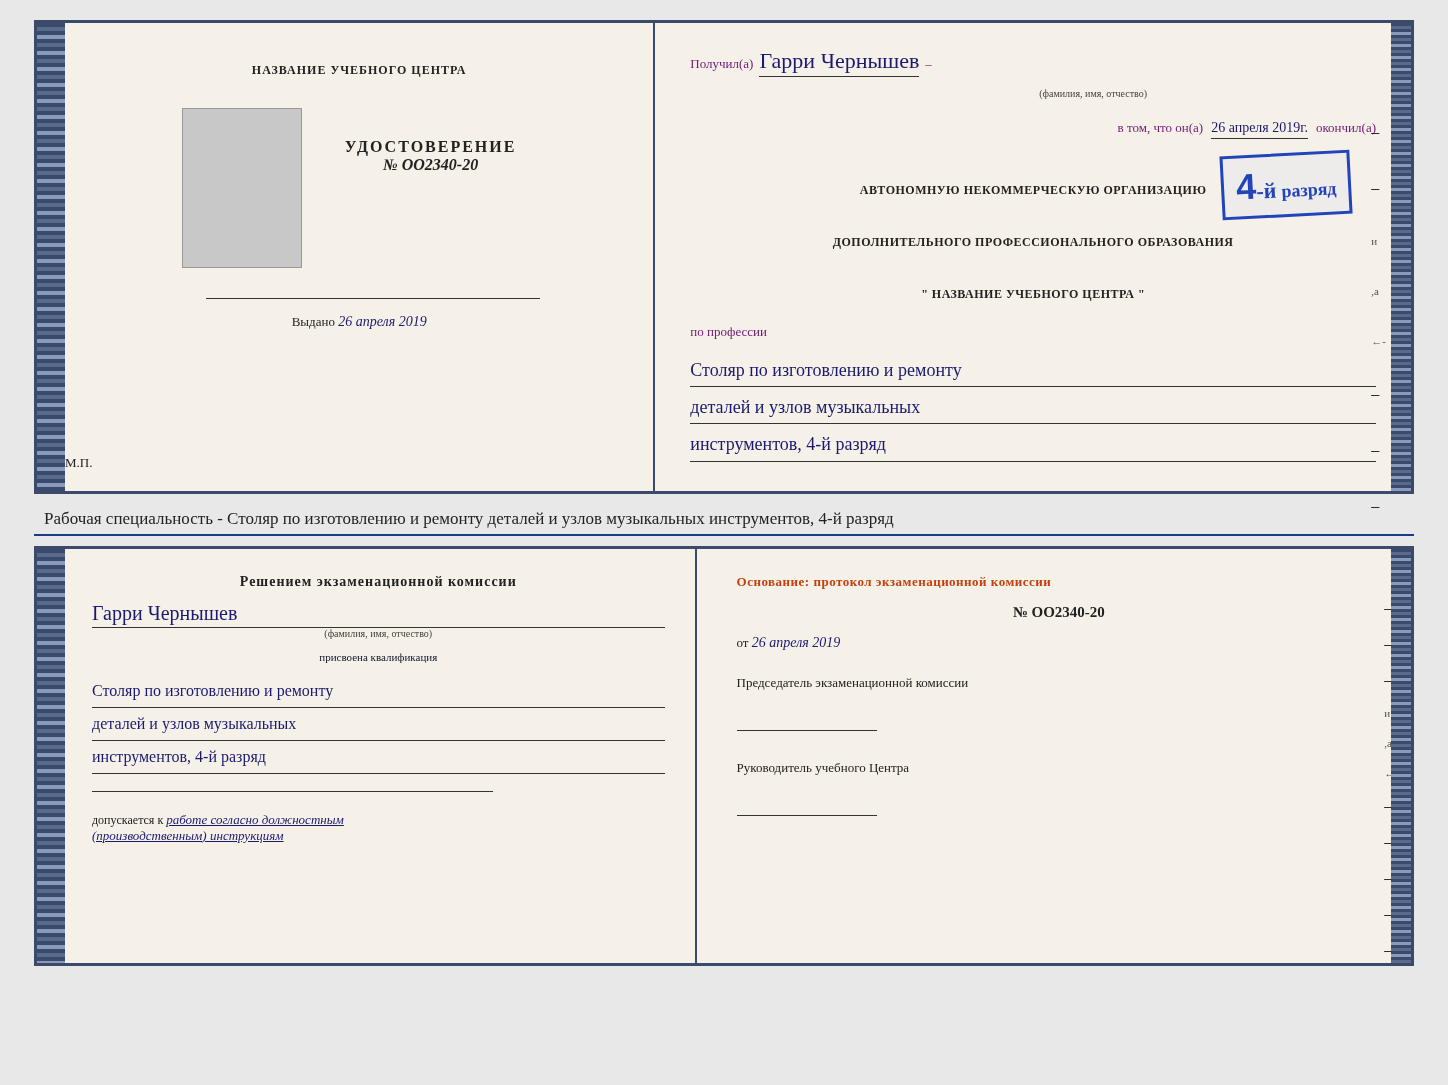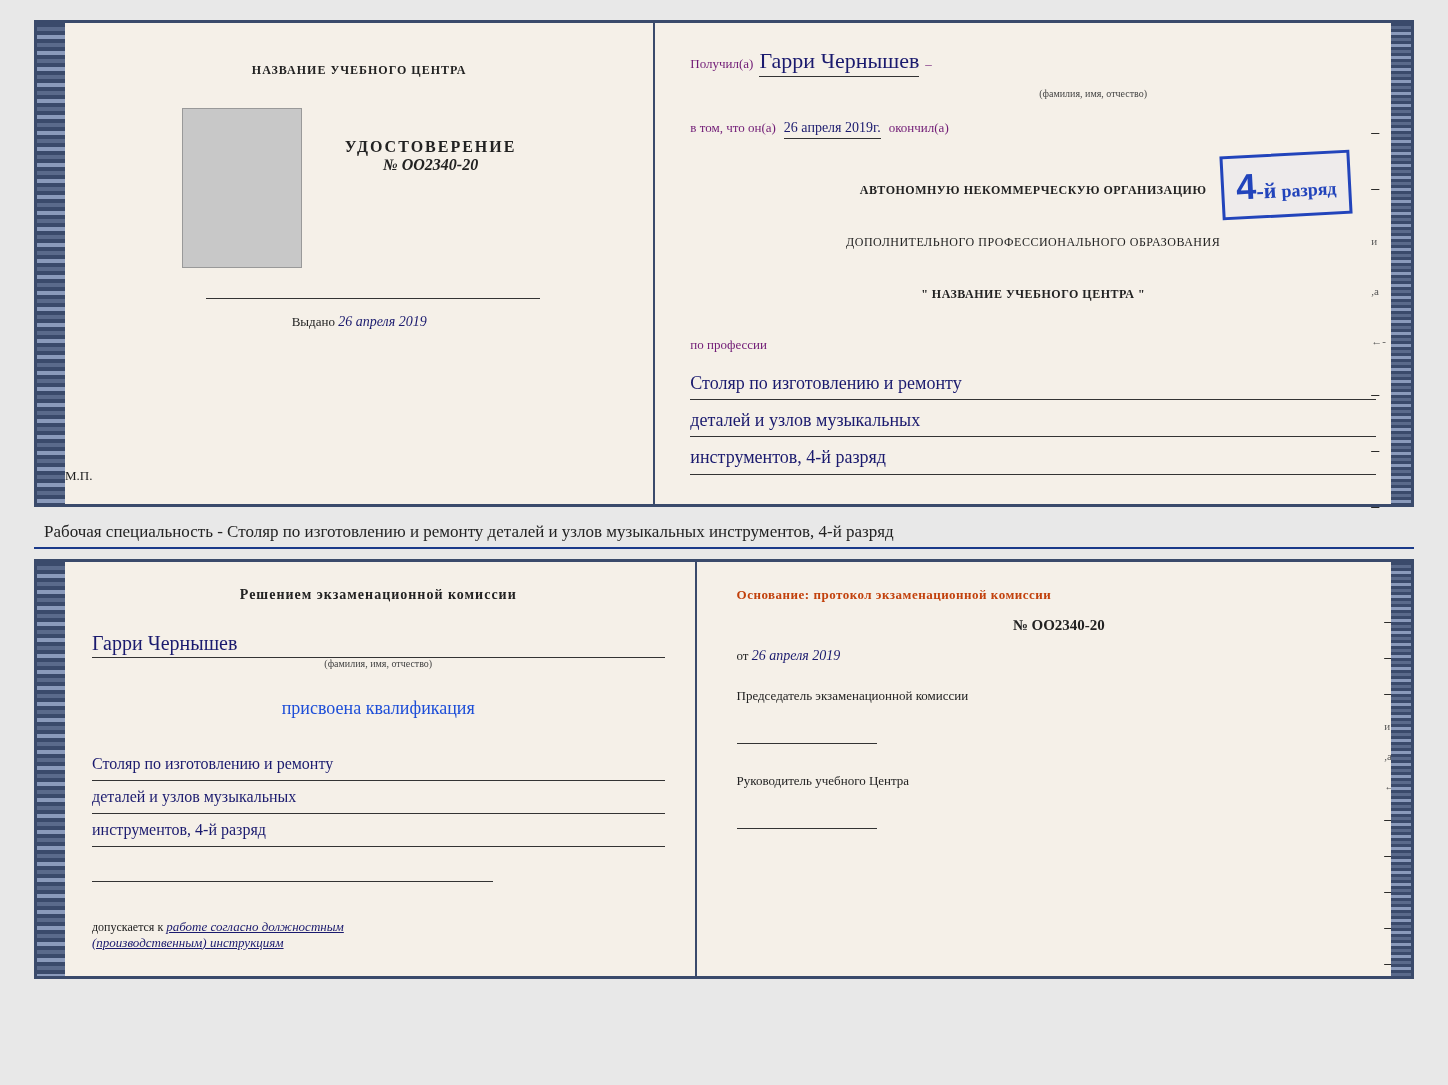--- a/index.html
+++ b/index.html
@@ -222,21 +222,21 @@
       min-height: 420px;
       position: relative;
     }
 
     .bottom-left {
       width: 48%;
       border-right: 2px solid #3a4a6b;
       padding: 25px 30px 25px 55px;
       display: flex;
       flex-direction: column;
-      gap: 29px;
+      gap: 12px;
     }
 
     .bottom-right {
       width: 52%;
       padding: 25px 30px 25px 40px;
       display: flex;
       flex-direction: column;
       gap: 14px;
       position: relative;
     }
@@ -258,22 +258,22 @@
     }
 
     .fio-subtitle {
       font-size: 10px;
       color: #444;
       text-align: center;
       display: block;
     }
 
     .assigned-qual {
-      font-size: 18px;
-      color: #1d4ed8;
+      font-size: 11px;
+      color: #0f172a;
       text-align: center;
     }
 
     .qual-handwritten {
       font-family: 'Segoe Script', 'Comic Sans MS', cursive;
       font-size: 16px;
       color: #1a1a6e;
       border-bottom: 1px solid #333;
       line-height: 2;
       display: block;
@@ -383,41 +383,41 @@
 
       <div style="display:flex; align-items:baseline; gap:6px; flex-wrap:wrap;">
         <span class="field-label">Получил(а)</span>
         <span class="handwritten-name">Гарри Чернышев</span>
         <span class="field-label">–</span>
       </div>
       <div style="text-align:center; margin-left:120px; margin-top:-8px;">
         <span class="subtitle-small">(фамилия, имя, отчество)</span>
       </div>
 
-      <div style="display:flex; align-items:baseline; gap:8px; flex-wrap:wrap; margin-top:5px;">
+      <div style="display:flex; align-items:baseline; gap:8px; flex-wrap:wrap; margin-top:5px;justify-content:flex-end;">
         <span class="field-label">в том, что он(а)</span>
         <span class="handwritten-name" style="font-size:14px;">26 апреля 2019г.</span>
         <span class="field-label">окончил(а)</span>
       </div>
 
       <div class="stamp-block">
         <div style="display:flex; align-items:baseline;">
           <span class="stamp-rank">4</span>
           <span class="stamp-rank-suffix">-й</span>
           <span style="font-size:18px; font-weight:bold; color:#2244bb; margin-left:5px;">разряд</span>
         </div>
       </div>
 
       <div style="margin-top: -5px;">
         <div class="stamp-line" style="font-size:12px; font-weight:bold; letter-spacing:0.5px; color:#222; line-height:1.6;">АВТОНОМНУЮ НЕКОММЕРЧЕСКУЮ ОРГАНИЗАЦИЮ</div>
-        <div class="stamp-line" style="font-size:12px; font-weight:normal; letter-spacing:0.5px; color:#222; line-height:1.6;">ДОПОЛНИТЕЛЬНОГО ПРОФЕССИОНАЛЬНОГО ОБРАЗОВАНИЯ</div>
+        <div class="stamp-line" style="font-size:12px; font-weight:bold; letter-spacing:0.5px; color:#222; line-height:1.6;">ДОПОЛНИТЕЛЬНОГО ПРОФЕССИОНАЛЬНОГО ОБРАЗОВАНИЯ</div>
         <div class="stamp-line" style="font-size:12px; font-weight:bold; letter-spacing:0.5px; color:#222; line-height:1.6;">" НАЗВАНИЕ УЧЕБНОГО ЦЕНТРА "</div>
       </div>
 
-      <div class="field-label" style="margin-top:18px;">по профессии</div>
+      <div class="field-label" style="margin-top:5px;">по профессии</div>
 
       <div>
         <div class="profession-handwritten">Столяр по изготовлению и ремонту</div>
         <div class="profession-handwritten">деталей и узлов музыкальных</div>
         <div class="profession-handwritten">инструментов, 4-й разряд</div>
       </div>
 
       <div class="top-doc-dashes">
         <span>–</span>
         <span>–</span>

